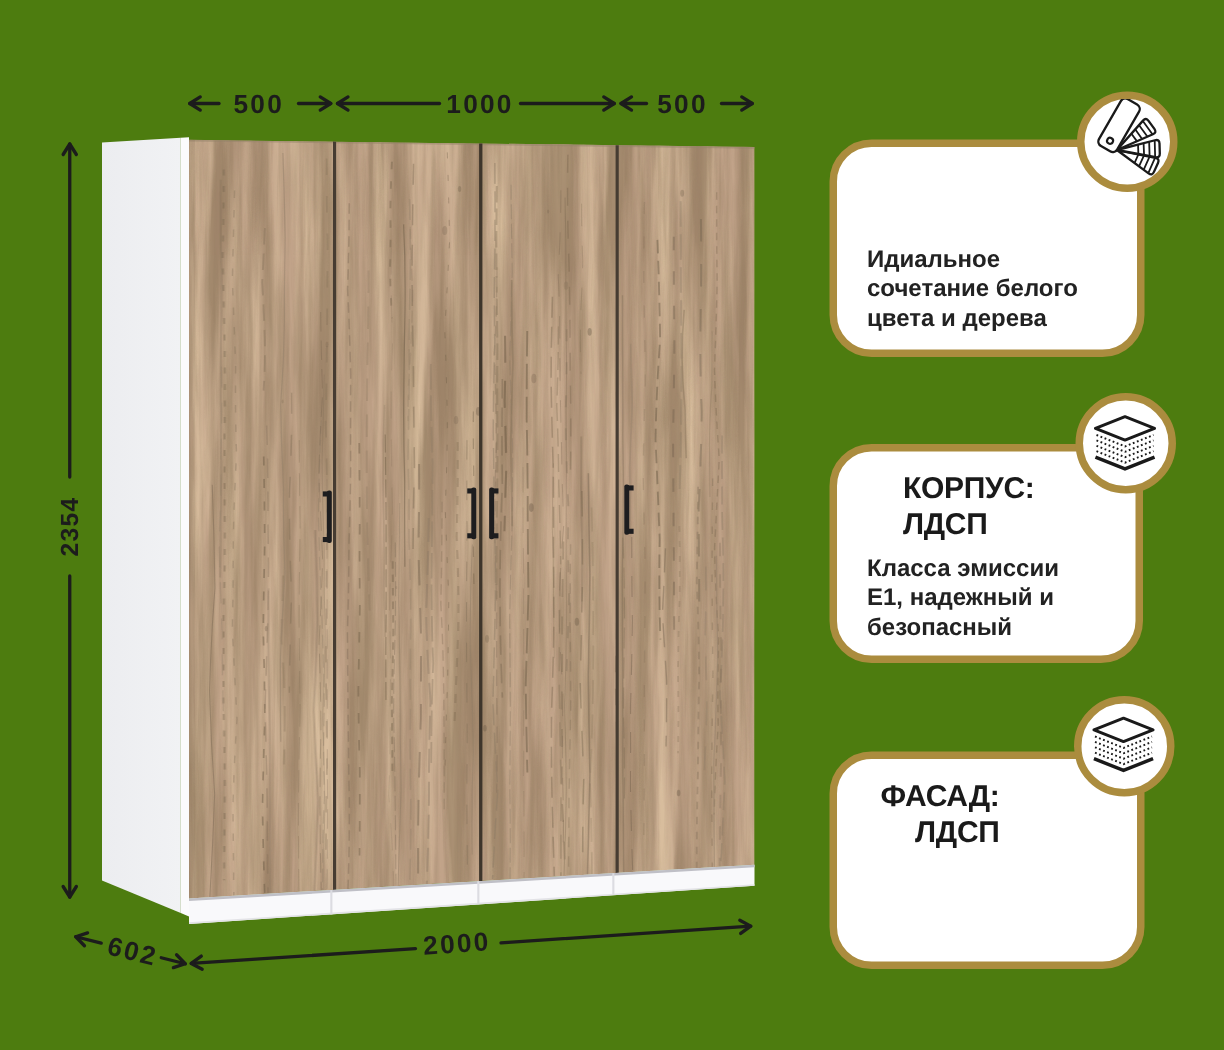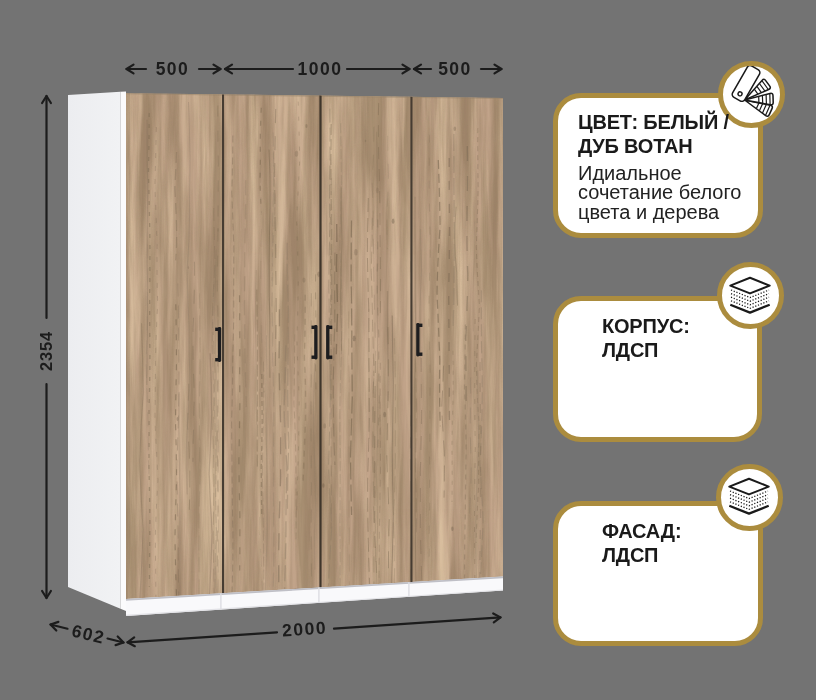--- a/index.html
+++ b/index.html
@@ -1,22 +1,22 @@
 <!DOCTYPE html>
 <html><head>
 <meta charset="utf-8">
 <style>
   html,body{margin:0;padding:0;background:#ffffff;}
-  #page{position:relative;width:816px;height:700px;background:#737373;overflow:hidden;
+  #page{position:relative;width:816px;height:700px;background:#4d7c0f;overflow:hidden;
         font-family:"Liberation Sans", sans-serif;}
   .card{position:absolute;background:#ffffff;border:5px solid #ab8c3e;border-radius:28px;box-sizing:border-box;}
   .circ{position:absolute;width:57px;height:57px;background:#ffffff;border:5.5px solid #ab8c3e;border-radius:50%;
         display:flex;align-items:center;justify-content:center;}
   .ttl{position:absolute;font-weight:bold;color:#1a1a1a;font-size:20px;line-height:24px;letter-spacing:-0.2px;}
-  .bdy{position:absolute;font-weight:normal;color:#222222;font-size:20px;line-height:19.3px;letter-spacing:0;}
+  .bdy{position:absolute;font-weight:bold;color:#222222;font-size:16px;line-height:19.3px;letter-spacing:0;}
 </style>
 </head>
 <body>
 <div id="page">
 
 <svg id="scene" width="816" height="700" viewBox="0 0 816 700" style="position:absolute;left:0;top:0;">
   <defs>
     <filter id="wgA" color-interpolation-filters="sRGB" x="-2%" y="-2%" width="104%" height="104%">
       <feTurbulence type="fractalNoise" baseFrequency="0.08 0.005" numOctaves="5" seed="11"></feTurbulence>
       <feColorMatrix type="matrix" values="0 0 0 0 0.52  0 0 0 0 0.43  0 0 0 0 0.32  1.8 1.8 0 0 -1.35"></feColorMatrix>
@@ -273,21 +273,20 @@
       <path d="M21.6,34.0 L45.6,23.5 Q48.4,22.3 46.6,19.9 L42.7,14.6 Q41.0,12.2 39.0,14.4 Z" fill="#ffffff" stroke="#1a1a1a" stroke-width="1.55" stroke-linejoin="round"></path>
       <path d="M34.9,28.1 L31.3,23.2 M38.4,26.6 L33.9,20.3 M41.9,25.0 L36.4,17.5 M45.3,23.5 L38.9,14.7" fill="none" stroke="#1a1a1a" stroke-width="1.2"></path>
 
       <g transform="translate(21.6,34) rotate(-60)">
         <rect x="-3" y="-14" width="36" height="14" rx="3.5" fill="#ffffff" stroke="#1a1a1a" stroke-width="1.55"></rect>
         <circle cx="3" cy="-7" r="2" fill="none" stroke="#1a1a1a" stroke-width="1.4"></circle>
       </g>
   </svg>
 </div>
 
-<div class="ttl" style="left:578px;top:110.3px;">ЦВЕТ: БЕЛЫЙ /<br>ДУБ ВОТАН</div>
 
 <div class="bdy" style="left:578px;top:164px;">Идиальное<br>сочетание белого<br>цвета и дерева</div>
 
 <div class="card" style="left:552.5px;top:295.5px;width:209px;height:146px;"></div>
 
 <div class="circ" style="left:716.5px;top:262px;">
   <svg width="46" height="46" viewBox="0 0 46 46">
     <g stroke="#1a1a1a" fill="none">
 
       <polygon points="23,4.8 42.7,12.6 23,20.4 3.3,12.6" stroke-width="2" stroke-linejoin="round"></polygon>
@@ -299,20 +298,21 @@
         <path d="M4,27.8 L23,35.4 L42,27.8"></path>
       </g>
 
       <path d="M3.3,31.8 L23,39.6 L42.7,31.8" stroke-width="2.3" stroke-linejoin="round"></path>
     </g>
   </svg>
 </div>
 
 <div class="ttl" style="left:578px;top:313.8px;margin-left:24px;">КОРПУС:<br>ЛДСП</div>
 
+<div class="bdy" style="left:578px;top:370px;">Класса эмиссии<br>Е1, надежный и<br>безопасный</div>
 
 <div class="card" style="left:552.5px;top:500.5px;width:210px;height:145px;"></div>
 
 <div class="circ" style="left:715.5px;top:463.5px;">
   <svg width="46" height="46" viewBox="0 0 46 46">
     <g stroke="#1a1a1a" fill="none">
 
       <polygon points="23,4.8 42.7,12.6 23,20.4 3.3,12.6" stroke-width="2" stroke-linejoin="round"></polygon>
 
       <g stroke-width="1.3" stroke-dasharray="1.2 1.7">
@@ -320,16 +320,16 @@
         <path d="M4,20.6 L23,28.2 L42,20.6"></path>
         <path d="M4,24.2 L23,31.8 L42,24.2"></path>
         <path d="M4,27.8 L23,35.4 L42,27.8"></path>
       </g>
 
       <path d="M3.3,31.8 L23,39.6 L42.7,31.8" stroke-width="2.3" stroke-linejoin="round"></path>
     </g>
   </svg>
 </div>
 
-<div class="ttl" style="left:602px;top:518.9px;">ФАСАД:<br>ЛДСП</div>
+<div class="ttl" style="left:587px;top:518.9px;text-align:right;">ФАСАД:<br>ЛДСП</div>
 
 
 </div>
 
 </body></html>

